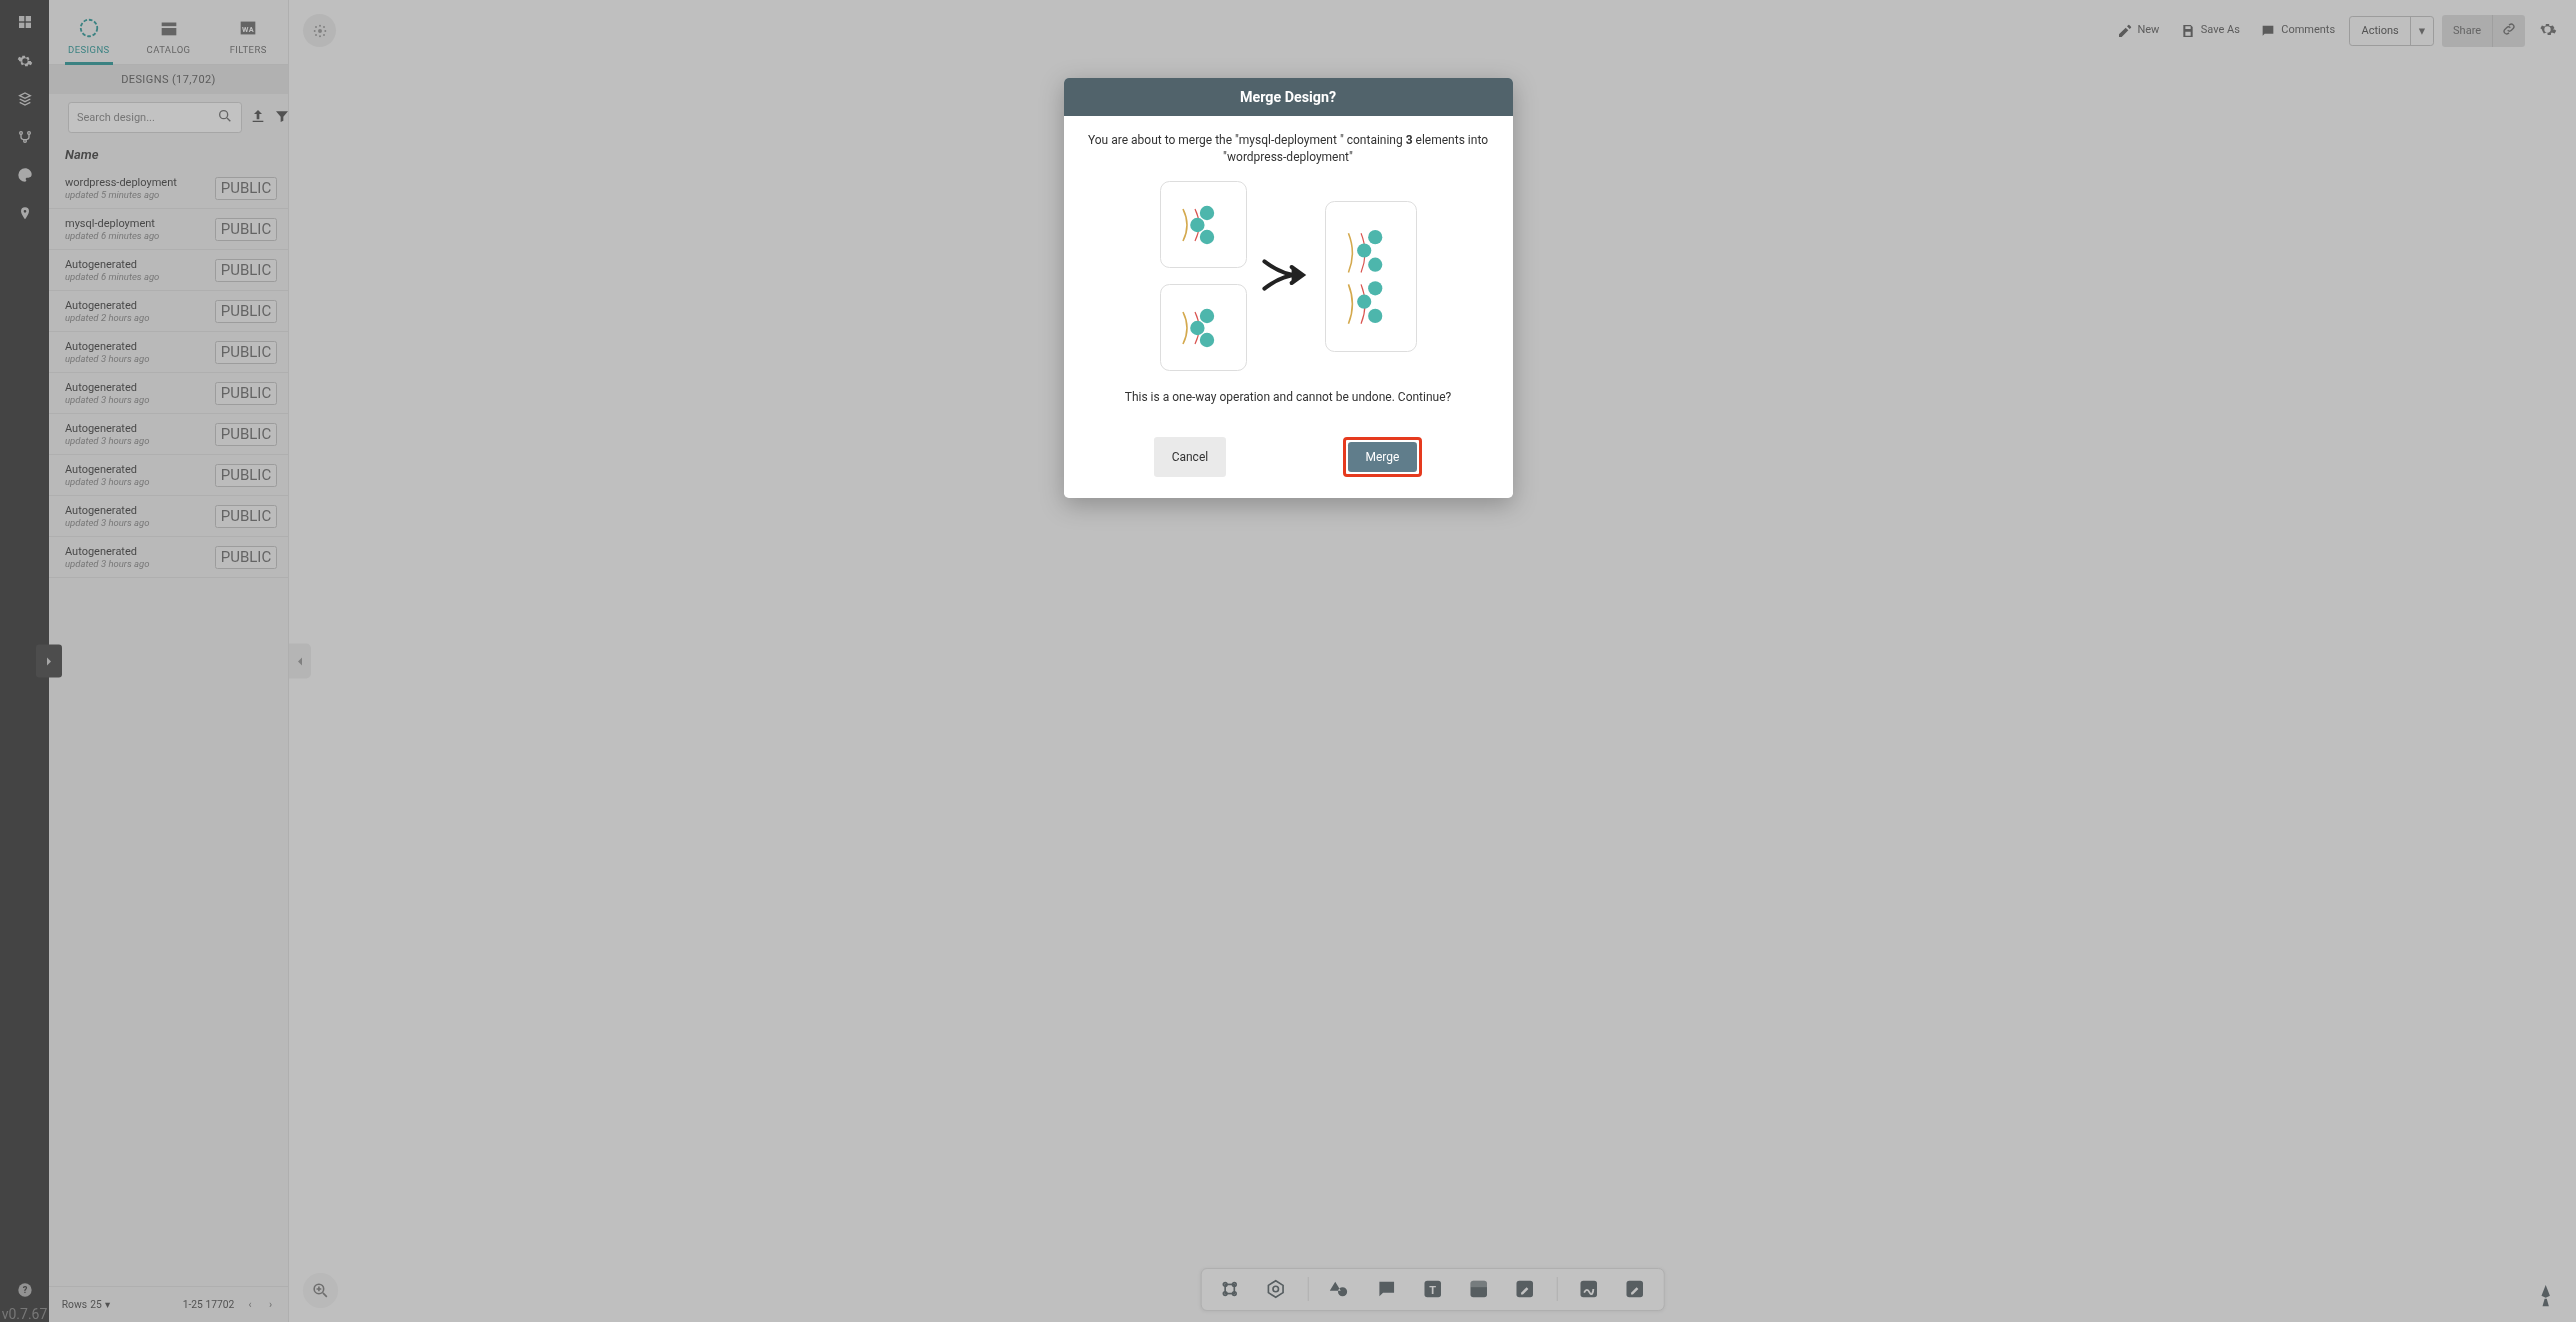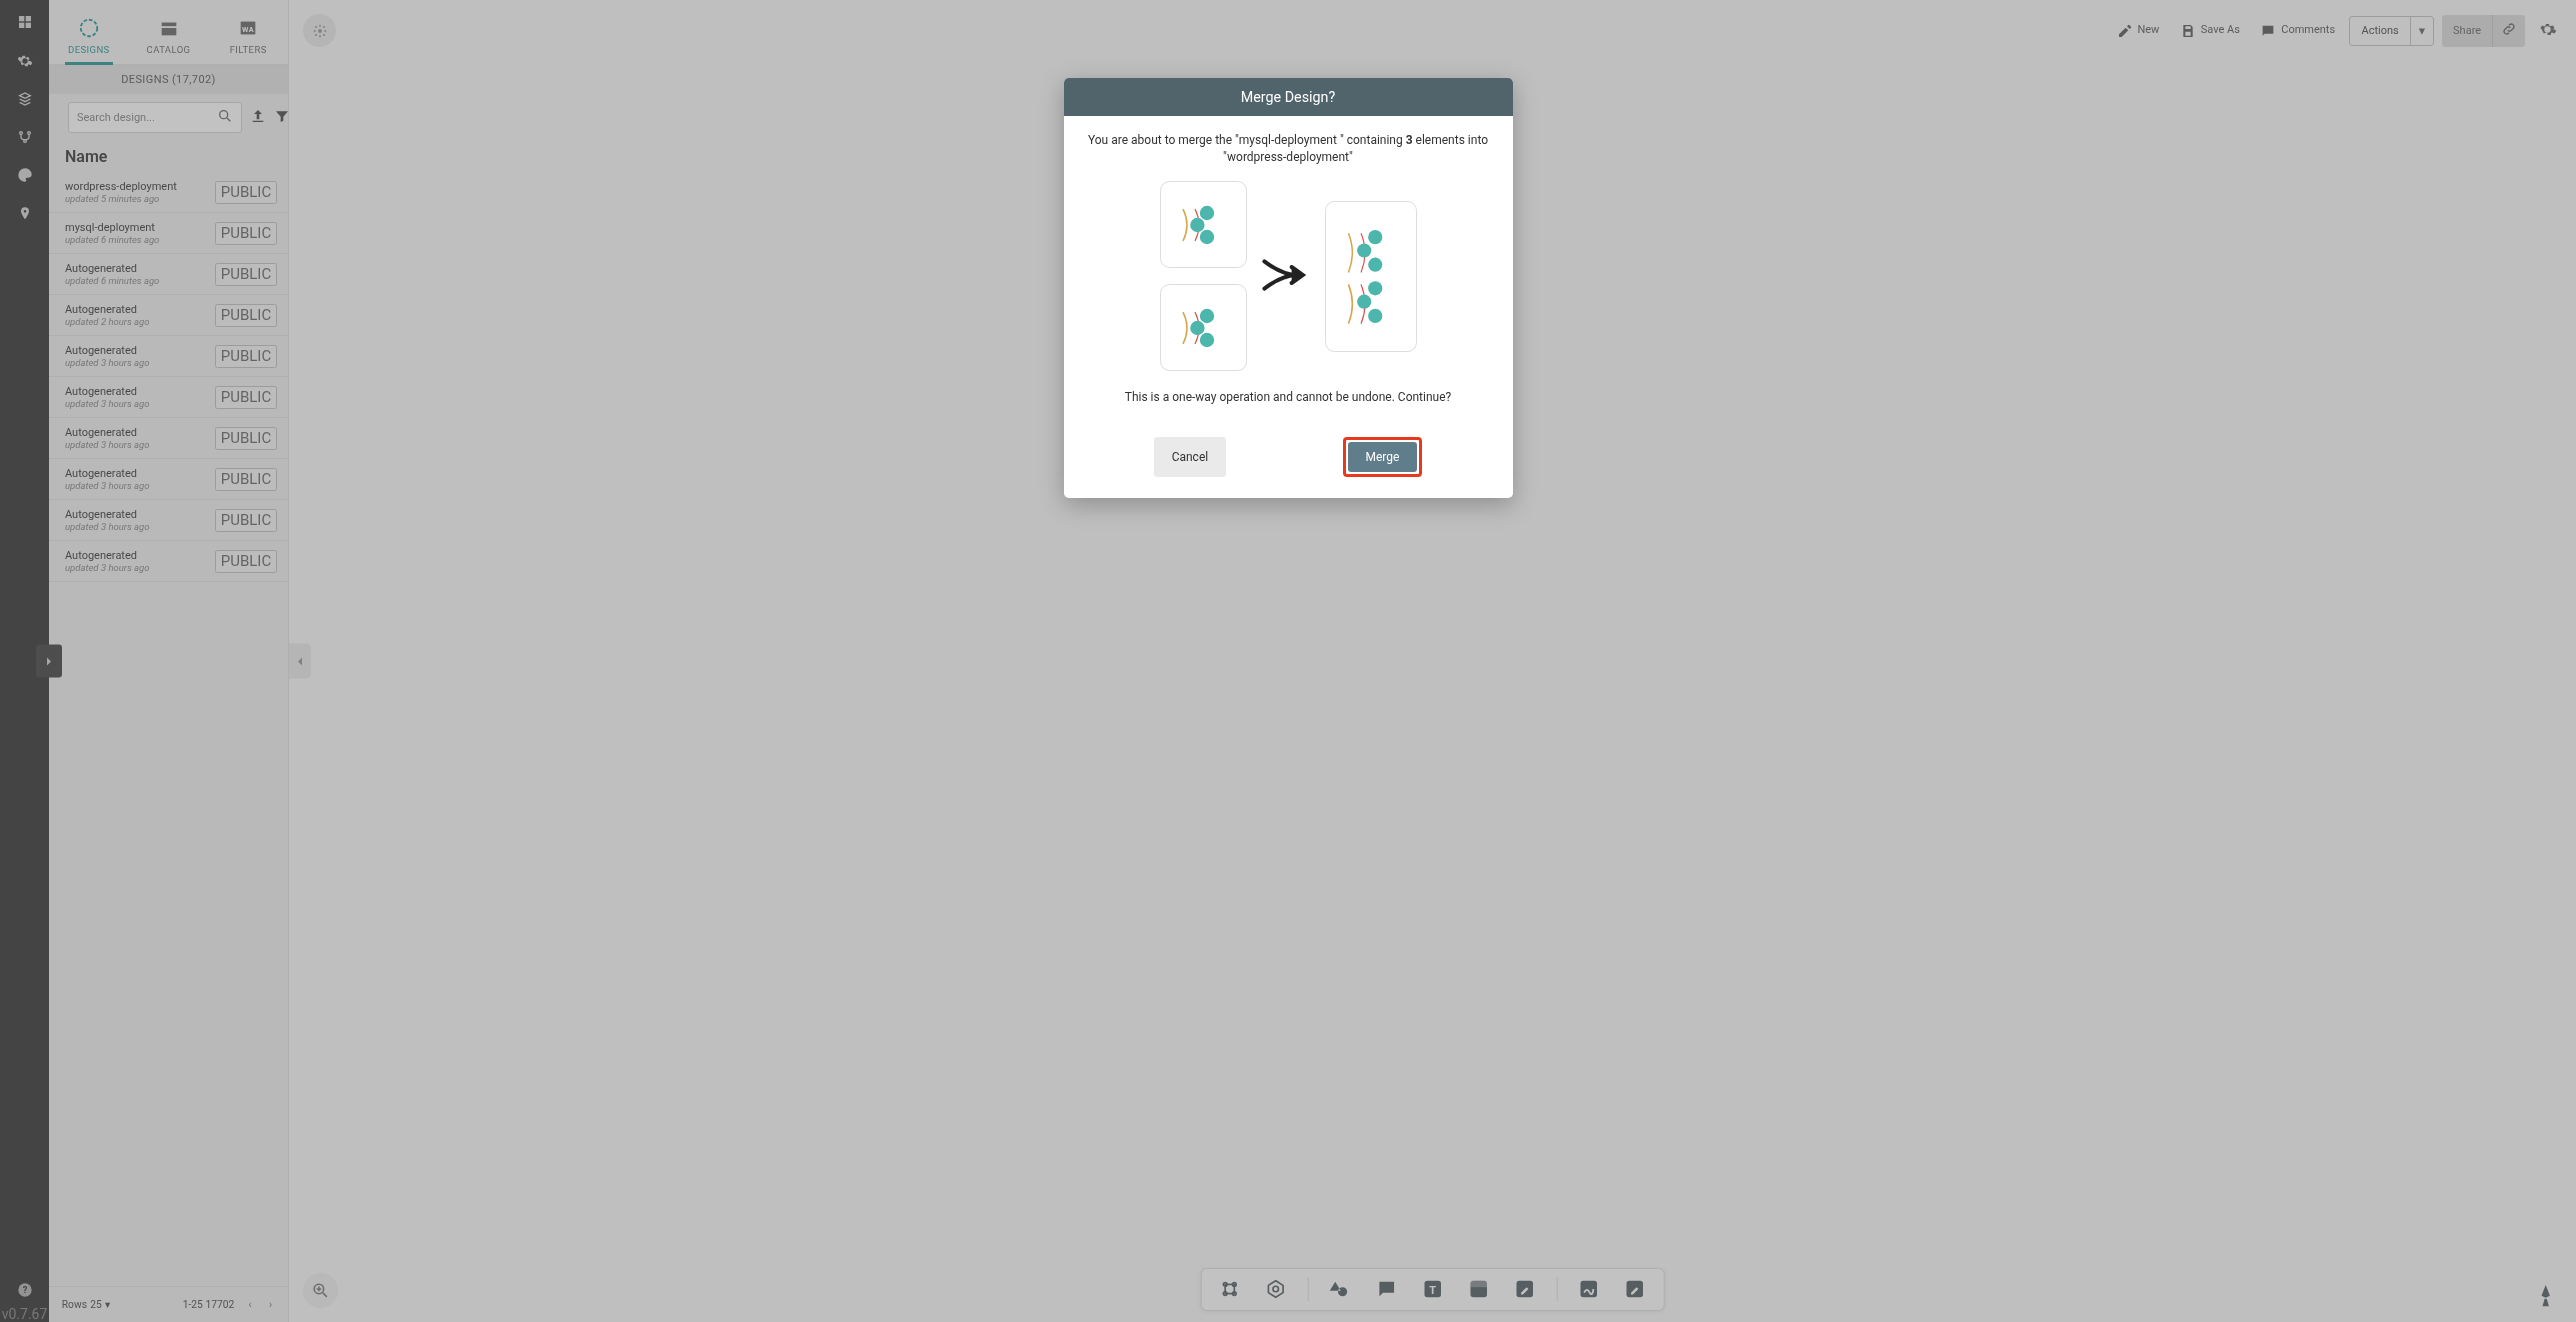--- a/index.html
+++ b/index.html
@@ -21,21 +21,21 @@
 .panel-tab { flex: 1; text-align: center; padding-bottom: 9.5px; cursor: pointer; color: #555; font-size: 9.5px; letter-spacing: 0.4px; position: relative; }
 .panel-tab .tab-icon { display: block; height: 22px; margin-bottom: 4.8px; display: flex; align-items: center; justify-content: center; }
 .panel-tab.active { color: #0a8a8a; }
 .panel-tab.active::after { content: ""; position: absolute; bottom: -0.8px; left: 16px; right: 16px; height: 2.4px; background: #0a8a8a; }
 .designs-header { background: #e0e0e0; color: #444; text-align: center; padding: 8px 0; font-size: 11px; letter-spacing: 0.4px; }
 .search-row { display: flex; align-items: center; padding: 8px 19px; gap: 8px; }
 .search-box { flex: 1; background: #fff; border: 0.8px solid #ccc; border-radius: 3.2px; display: flex; align-items: center; padding: 4.8px 8px; }
 .search-box input { border: none; outline: none; flex: 1; font-size: 11px; background: transparent; }
 .search-box .s-icon { color: #555; }
 .search-row .up-icon, .search-row .filter-icon { color: #333; cursor: pointer; }
-.list-header { padding: 6.3px 16px; font-weight: 600; font-size: 16px; color: #222; }
+.list-header { padding: 6.3px 16px; font-weight: 600; font-size: 13px; color: #222; font-style: italic; }
 .design-list { flex: 1; overflow-y: auto; }
 .design-item { display: flex; align-items: center; justify-content: space-between; padding: 8px 11px 8px 16px; border-bottom: 0.8px solid #ddd; cursor: pointer; }
 .design-item .d-left { flex: 1; min-width: 0; }
 .design-item .d-name { font-size: 11px; color: #222; }
 .design-item .d-time { font-size: 9.5px; color: #777; font-style: italic; }
 .design-item .d-badge { font-size: 15px; color: #555; border: 0.8px solid #bbb; border-radius: 2.4px; padding: 1.6px 4.8px; background: #f5f5f5; }
 .pager { display: flex; align-items: center; padding: 8px 12.7px; gap: 11px; font-size: 10.3px; color: #333; border-top: 0.8px solid #ddd; }
 .pager .rows-sel { display: flex; align-items: center; gap: 3.2px; }
 .pager .range { margin-left: auto; }
 .pager .pg-btn { color: #666; cursor: pointer; padding: 3.2px; }
@@ -56,21 +56,21 @@
 .collapse-handle { position: absolute; left: 0; top: 50%; transform: translateY(-50%); width: 22px; height: 35px; background: #e8e8e8; border-radius: 0 4.8px 4.8px 0; display: flex; align-items: center; justify-content: center; color: #888; cursor: pointer; }
 .zoom-btn { position: absolute; left: 14.3px; bottom: 14.3px; width: 35px; height: 35px; border-radius: 50%; background: #eee; display: flex; align-items: center; justify-content: center; color: #666; cursor: pointer; }
 .pen-btn { position: absolute; right: 17.5px; bottom: 11px; color: #3c494f; cursor: pointer; }
 .bottom-toolbar { position: absolute; bottom: 11px; left: 50%; transform: translateX(-50%); background: #fff; border: 0.8px solid #ddd; border-radius: 6.3px; display: flex; align-items: center; padding: 6.3px 14.3px; gap: 17.5px; box-shadow: 0 0.8px 3.2px rgba(0,0,0,0.08); }
 .bottom-toolbar .bt-item { color: #3c494f; cursor: pointer; display: flex; align-items: center; justify-content: center; width: 28.6px; height: 28.6px; }
 .bottom-toolbar .bt-sep { width: 0.8px; height: 24px; background: #ddd; }
 
 
 .overlay { position: absolute; inset: 0; background: rgba(120,120,120,0.45); display: flex; align-items: flex-start; justify-content: center; padding-top: 78px; }
 .modal { width: 449px; background: #fff; border-radius: 4.8px; overflow: hidden; box-shadow: 0 6.3px 24px rgba(0,0,0,0.25); }
-.modal-header { background: #51636b; color: #fff; text-align: center; padding: 11px 0; font-size: 14.3px; font-weight: 400; }
+.modal-header { background: #51636b; color: #fff; text-align: center; padding: 11px 0; font-size: 14.3px; font-weight: 700; }
 .modal-body { padding: 16px 22px 19px; text-align: center; color: #333; font-size: 12px; }
 .modal-body .msg { margin-bottom: 14.3px; line-height: 1.45; }
 .merge-graphic { display: flex; align-items: center; justify-content: center; gap: 11px; margin: 8px 0 19px; }
 .mg-col { display: flex; flex-direction: column; gap: 16px; }
 .mg-card { width: 87px; height: 87px; border: 0.8px solid #ddd; border-radius: 9.5px; background: #fff; display: flex; align-items: center; justify-content: center; }
 .mg-card.big { width: 92px; height: 151px; }
 .mg-arrow { color: #222; }
 .modal-body .warn { margin-top: 4.8px; }
 .modal-actions { display: flex; justify-content: space-around; padding: 14.3px 32px 20.6px; }
 .btn { padding: 8px 17.5px; border-radius: 3.2px; font-size: 12px; cursor: pointer; border: none; }

